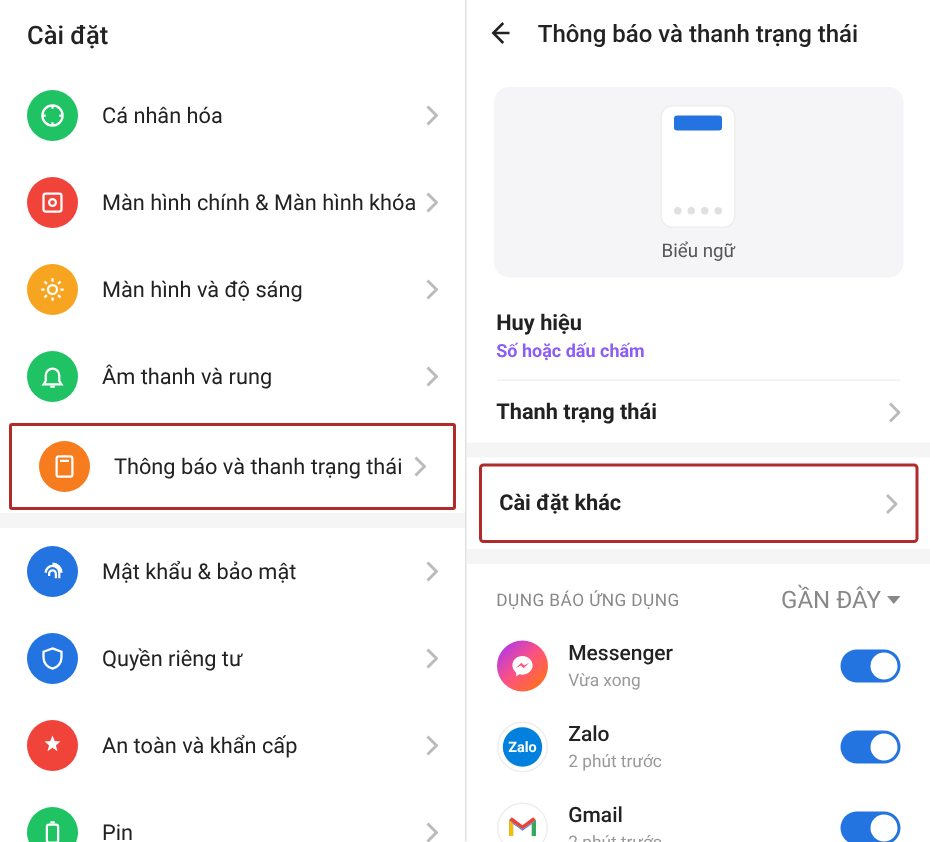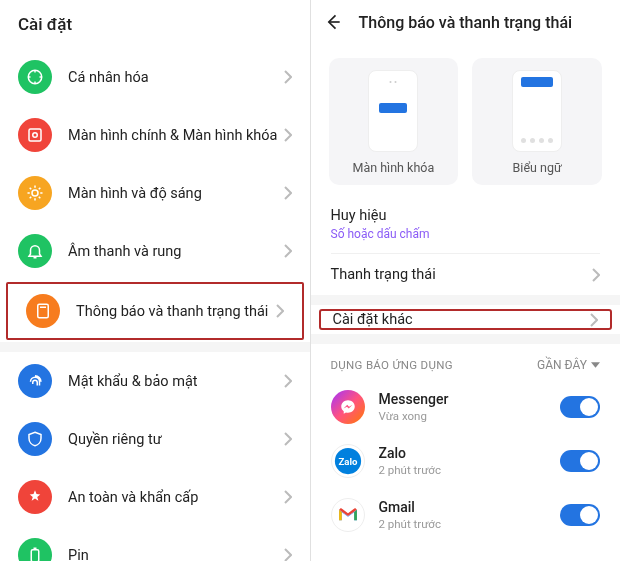--- a/index.html
+++ b/index.html
@@ -25,31 +25,31 @@
     .phone-mock .dots { position: absolute; top: 10px; left: 50%; transform: translateX(-50%); display: flex; gap: 3px; }
     .phone-mock .dots span { width: 2px; height: 2px; background: #ccc; border-radius: 50%; }
     .phone-mock .bar { position: absolute; background: #2374e1; border-radius: 2px; }
     .mock-lock .bar { top: 32px; left: 10px; right: 10px; height: 10px; }
     .mock-banner .bar { top: 6px; left: 8px; right: 8px; height: 10px; }
     .mock-banner .home-dots { position: absolute; bottom: 8px; left: 0; right: 0; display: flex; justify-content: center; gap: 4px; }
     .mock-banner .home-dots span { width: 5px; height: 5px; border-radius: 50%; background: #e0e0e0; }
     .style-card .caption { font-size: 12.5px; color: #555; }
 
     .setting-row { padding: 12px 20px; display: flex; align-items: center; cursor: pointer; }
-    .setting-row .row-main { flex: 1; }
+    .setting-row .row-main { flex: 1; font-weight: bold; }
     .setting-row .row-title { font-size: 14.5px; color: #222; }
     .setting-row .row-sub { font-size: 12px; color: #8b5cf6; margin-top: 3px; }
     .setting-row .chevron { color: #bbb; }
-    .row-highlight { border: 2px solid #b22b2b; border-radius: 3px; margin: 4px 8px; padding: 0 12px; }
+    .row-highlight { border: 2px solid #b22b2b; border-radius: 3px; margin: 4px 8px; padding: 16px 12px; }
     .divider-light { height: 1px; background: #f0f0f0; margin: 0 20px; }
     .pane-gap { height: 10px; background: #f5f5f5; }
 
     .section-header { display: flex; align-items: center; justify-content: space-between; padding: 14px 20px 8px; }
     .section-header .sh-title { font-size: 11.5px; color: #888; letter-spacing: 0.3px; }
-    .section-header .sh-sort { font-size: 12px; color: #888; display: flex; align-items: center; gap: 4px; cursor: pointer; }
+    .section-header .sh-sort { font-size: 16px; color: #888; display: flex; align-items: center; gap: 4px; cursor: pointer; }
 
     .app-row { display: flex; align-items: center; padding: 10px 20px; }
     .app-icon { width: 34px; height: 34px; border-radius: 50%; display: flex; align-items: center; justify-content: center; margin-right: 14px; flex-shrink: 0; }
     .app-info { flex: 1; }
     .app-name { font-size: 14px; color: #222; font-weight: 500; }
     .app-time { font-size: 11.5px; color: #999; margin-top: 2px; }
     .toggle { width: 40px; height: 22px; background: #2374e1; border-radius: 11px; position: relative; cursor: pointer; flex-shrink: 0; }
     .toggle::after { content: ""; position: absolute; right: 2px; top: 2px; width: 18px; height: 18px; background: #fff; border-radius: 50%; }
 
     svg { display: block; }
@@ -204,30 +204,20 @@
       <svg width="20" height="20" viewBox="0 0 24 24" fill="none" stroke="#222" stroke-width="2">
           <path d="M15 4 L7 12 L15 20"></path>
           <path d="M7 12 H20"></path>
         </svg>
     </div>
     <div class="title">Thông báo và thanh trạng thái</div>
   </div>
 
   <div class="scroll">
     <div class="style-cards">
-      <div class="style-card">
-        <div class="phone-mock mock-lock">
-          <div class="dots">
-              <span></span>
-              <span></span>
-            </div>
-          <div class="bar"></div>
-        </div>
-        <div class="caption">Màn hình khóa</div>
-      </div>
       <div class="style-card">
         <div class="phone-mock mock-banner">
           <div class="bar"></div>
           <div class="home-dots">
               <span></span>
               <span></span>
               <span></span>
               <span></span>
             </div>
         </div>

